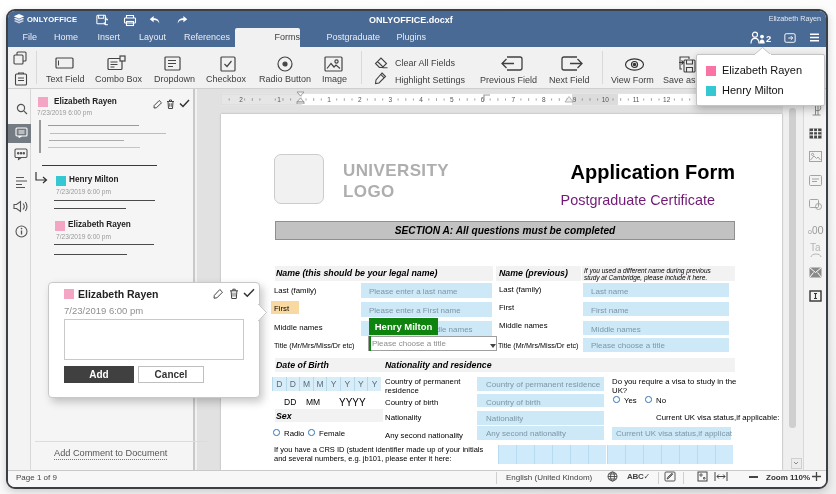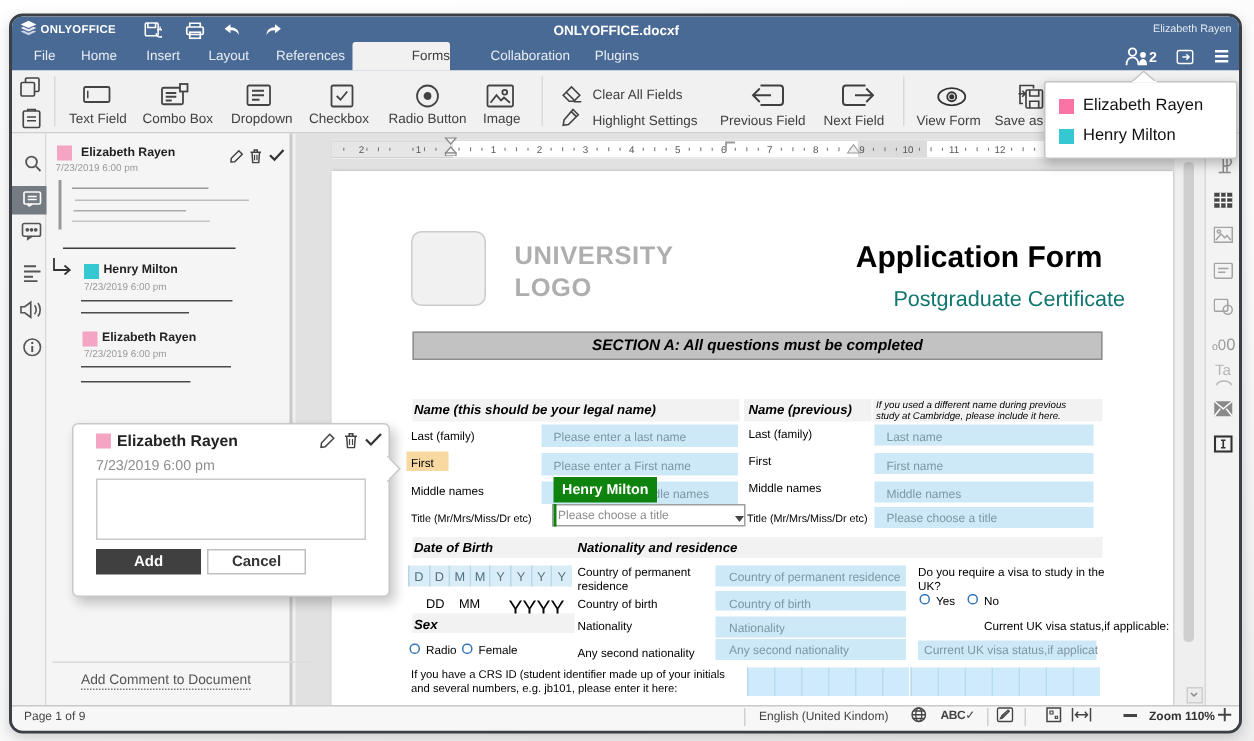--- a/index.html
+++ b/index.html
@@ -91,21 +91,21 @@
 <div class="ttext" style="left:369px;top:14.5px;">ONLYOFFICE.docxf</div>
 <div class="abs" style="right:15px;top:13.5px;color:#e4eaf1;font-size:7.2px;">Elizabeth Rayen</div>
 
 <div class="tabs"></div>
 <div class="tab" style="left:9px;width:28px;">File</div>
 <div class="tab" style="left:40px;width:38px;">Home</div>
 <div class="tab" style="left:82px;width:38px;">Insert</div>
 <div class="tab" style="left:124px;width:42px;">Layout</div>
 <div class="tab" style="left:168px;width:62px;">References</div>
 <div class="tab active" style="left:235px;width:65px;">Forms</div>
-<div class="tab" style="left:308px;width:72px;">Collaboration</div>
+<div class="tab" style="left:308px;width:72px;">Postgraduate</div>
 <div class="tab" style="left:380px;width:46px;">Plugins</div>
 <div class="abs" style="left:750px;top:31px;">
  <svg width="17" height="13" viewBox="0 0 17 13">
           <g fill="none" stroke="#fff" stroke-width="1.2">
             <circle cx="5" cy="3.7" r="2.5"></circle>
             <path d="M1 12.5 c0-3.4 1.8-5.2 4-5.2 s4 1.8 4 5.2"></path>
           </g>
           <g fill="#fff">
             <circle cx="12" cy="5.6" r="1.9"></circle>
             <path d="M9.3 12.5 c0-2.7 1.2-4.1 2.7-4.1 s2.7 1.4 2.7 4.1 Z"></path>
@@ -472,21 +472,21 @@
             <path d="M1 11 h7 l-3.5 -4 Z"></path>
           </g>
         </svg>
       </div>
 
 <div class="page"></div>
 
 <div class="abs" style="left:274px;top:154px;width:50px;height:50px;background:#f1f1f1;border:1px solid #cccccc;border-radius:7px;"></div>
 <div class="abs" style="left:343px;top:160px;font-size:17px;font-weight:bold;color:#aeaeae;letter-spacing:.4px;line-height:21px;">UNIVERSITY<br>LOGO</div>
 <div class="abs" style="left:480px;top:161px;width:255px;text-align:right;font-size:20px;font-weight:bold;color:#000;">Application Form</div>
-<div class="abs" style="left:495px;top:192px;width:255px;text-align:right;font-size:14.4px;color:#0f766e;">Postgraduate Certificate</div>
+<div class="abs" style="left:460px;top:192px;width:255px;text-align:right;font-size:14.4px;color:#701a75;">Postgraduate Certificate</div>
 
 <div class="abs" style="left:275px;top:221px;width:460px;height:19px;background:#c2c2c2;border:1px solid #8f8f8f;text-align:center;font-size:10.2px;font-weight:bold;font-style:italic;line-height:17px;">SECTION A: All questions must be completed</div>
 
 <div class="abs" style="left:275px;top:266px;width:218px;height:15px;background:#f2f2f2;"></div>
 <div class="abs" style="left:496px;top:266px;width:85px;height:15px;background:#f2f2f2;"></div>
 <div class="abs" style="left:582px;top:266px;width:153px;height:15px;background:#f2f2f2;"></div>
 <div class="hdr" style="left:276px;top:268px;">Name (this should be your legal name)</div>
 <div class="hdr" style="left:499px;top:268px;">Name (previous)</div>
 <div class="abs" style="left:584px;top:266.5px;font-size:6.5px;font-style:italic;line-height:7.5px;white-space:nowrap;">If you used a different name during previous<br>study at Cambridge, please include it here.</div>
 
@@ -535,21 +535,21 @@
         <div style="position:absolute;left:13.6px;top:0;width:13.6px;height:14px;background:#d9edf8;border-left:1px solid #b5d9eb;color:#52707f;font-size:8.5px;text-align:center;line-height:14px;">D</div>
         <div style="position:absolute;left:27.2px;top:0;width:13.6px;height:14px;background:#d9edf8;border-left:1px solid #b5d9eb;color:#52707f;font-size:8.5px;text-align:center;line-height:14px;">M</div>
         <div style="position:absolute;left:40.8px;top:0;width:13.6px;height:14px;background:#d9edf8;border-left:1px solid #b5d9eb;color:#52707f;font-size:8.5px;text-align:center;line-height:14px;">M</div>
         <div style="position:absolute;left:54.4px;top:0;width:13.6px;height:14px;background:#d9edf8;border-left:1px solid #b5d9eb;color:#52707f;font-size:8.5px;text-align:center;line-height:14px;">Y</div>
         <div style="position:absolute;left:68.0px;top:0;width:13.6px;height:14px;background:#d9edf8;border-left:1px solid #b5d9eb;color:#52707f;font-size:8.5px;text-align:center;line-height:14px;">Y</div>
         <div style="position:absolute;left:81.6px;top:0;width:13.6px;height:14px;background:#d9edf8;border-left:1px solid #b5d9eb;color:#52707f;font-size:8.5px;text-align:center;line-height:14px;">Y</div>
         <div style="position:absolute;left:95.2px;top:0;width:13.6px;height:14px;background:#d9edf8;border-left:1px solid #b5d9eb;color:#52707f;font-size:8.5px;text-align:center;line-height:14px;">Y</div>
       </div>
 <div class="lbl" style="left:284px;top:397px;font-size:8.5px;">DD</div>
       <div class="lbl" style="left:306px;top:397px;font-size:8.5px;">MM</div>
-      <div class="lbl" style="left:339px;top:397px;font-size:14px;">YYYY</div>
+      <div class="lbl" style="left:339px;top:397px;font-size:10px;">YYYY</div>
 <div class="lbl" style="left:385px;top:377px;line-height:9.3px;">Country of permanent<br>residence</div>
 <div class="lbl" style="left:385px;top:398px;">Country of birth</div>
 <div class="abs" style="left:275px;top:409px;width:108px;height:13px;background:#f2f2f2;"></div>
       <div class="hdr" style="left:276px;top:411px;">Sex</div>
 <div class="lbl" style="left:385px;top:413px;">Nationality</div>
 <div class="radio" style="left:273px;top:429px;"></div>
 <div class="lbl" style="left:284px;top:429px;">Radio</div>
 <div class="radio" style="left:308px;top:429px;"></div>
 <div class="lbl" style="left:319px;top:429px;">Female</div>
 <div class="lbl" style="left:385px;top:430.5px;">Any second nationality</div>

